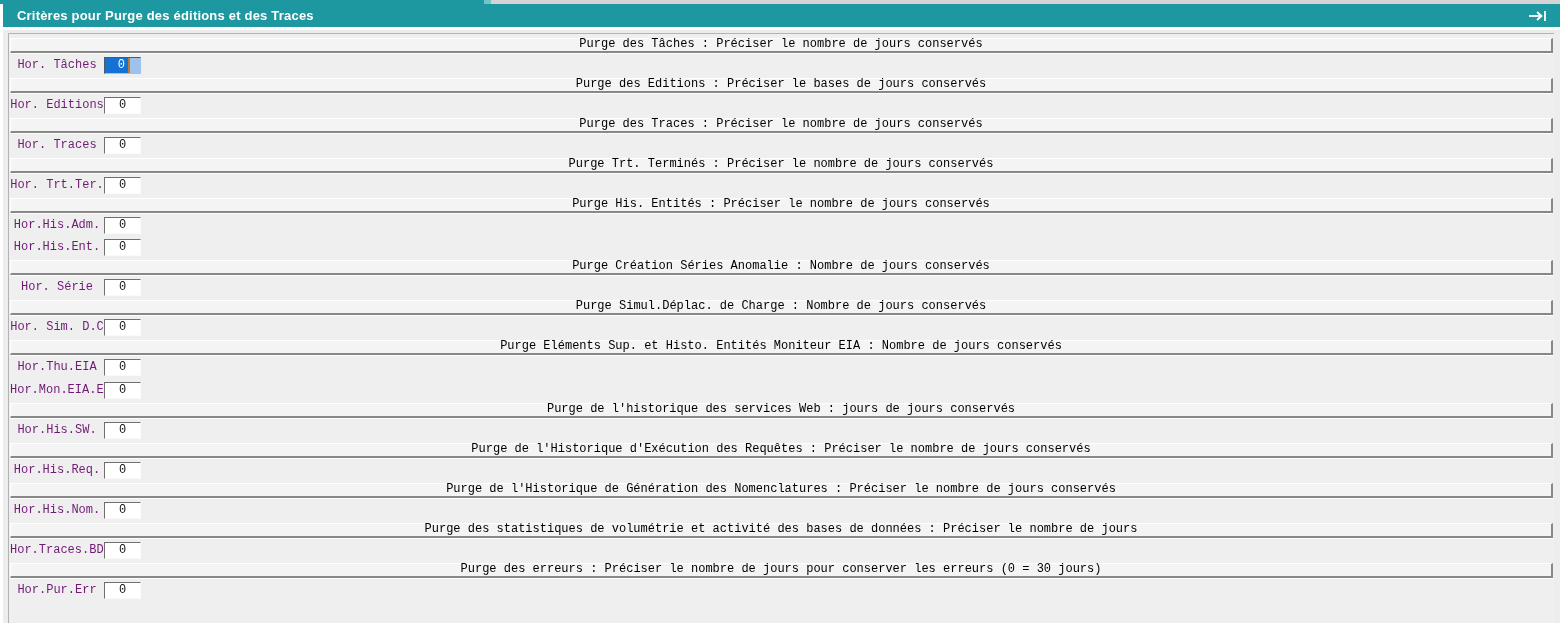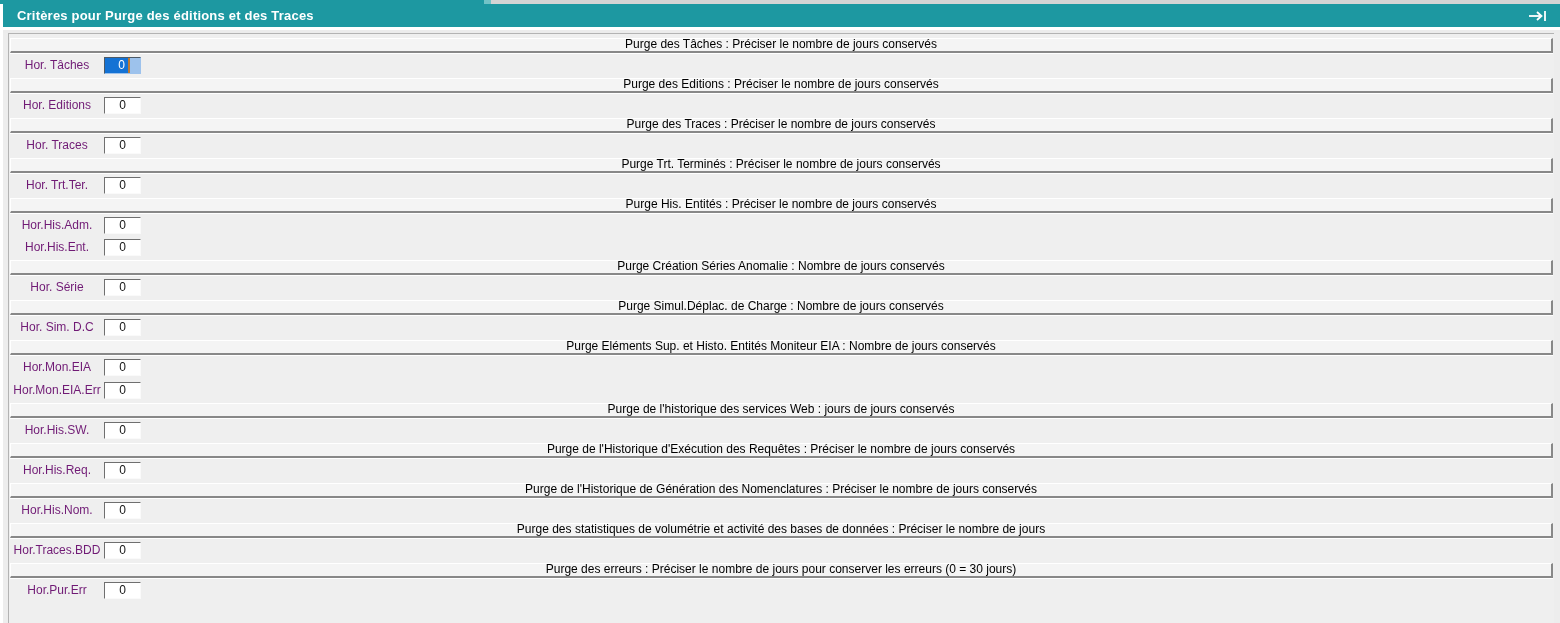--- a/index.html
+++ b/index.html
@@ -36,21 +36,21 @@
   }
 
   
   .bar {
     height:15px; background:#f4f4f4;
     border-top:1px solid #ffffff; border-left:1px solid #ffffff;
     border-right:2px solid #888888; border-bottom:2px solid #888888;
     box-shadow:0 1px 0 #ffffff;
     text-align:center; font-size:12px; line-height:11px; color:#000000;
   }
-  .section { margin-bottom:3px; }
+  .section { margin-bottom:3px;font-family:Liberation Mono, monospace; }
 
   
   .row { height:20px; margin-top:2px; display:flex; align-items:center; }
   .label { width:94px; text-align:center; font-size:12px; color:#701a75; white-space:nowrap; }
   .input {
     width:37px; height:17px; background:#ffffff;
     border:1px solid; border-color:#6f6f6f #fafafa #fafafa #6f6f6f;
     font-size:12px; color:#141414;
     display:flex; align-items:center; justify-content:center;
     overflow:hidden;
@@ -98,21 +98,21 @@
     <span class="input focused">
               <span class="sel">0</span>
               <span class="caret"></span>
             </span>
   </div>
 </div>
   </div>
 
   <div class="section">
     <div class="bar">
-      <span class="bar-text">Purge des Editions : Préciser le nombre de jours conservés</span>
+      <span class="bar-text">Purge des Editions : Préciser le bases de jours conservés</span>
     </div>
     <div class="rows">
   <div class="row">
     <span class="label">Hor. Editions</span>
     <span class="input">0</span>
   </div>
 </div>
   </div>
 
   <div class="section">
@@ -179,21 +179,21 @@
   </div>
 </div>
   </div>
 
   <div class="section">
     <div class="bar">
       <span class="bar-text">Purge Eléments Sup. et Histo. Entités Moniteur EIA : Nombre de jours conservés</span>
     </div>
     <div class="rows">
   <div class="row">
-    <span class="label">Hor.Mon.EIA</span>
+    <span class="label">Hor.Thu.EIA</span>
     <span class="input">0</span>
   </div>
 </div>
   </div>
 
   <div class="section">
     <div class="rows">
   <div class="row">
     <span class="label">Hor.Mon.EIA.Err</span>
     <span class="input">0</span>

